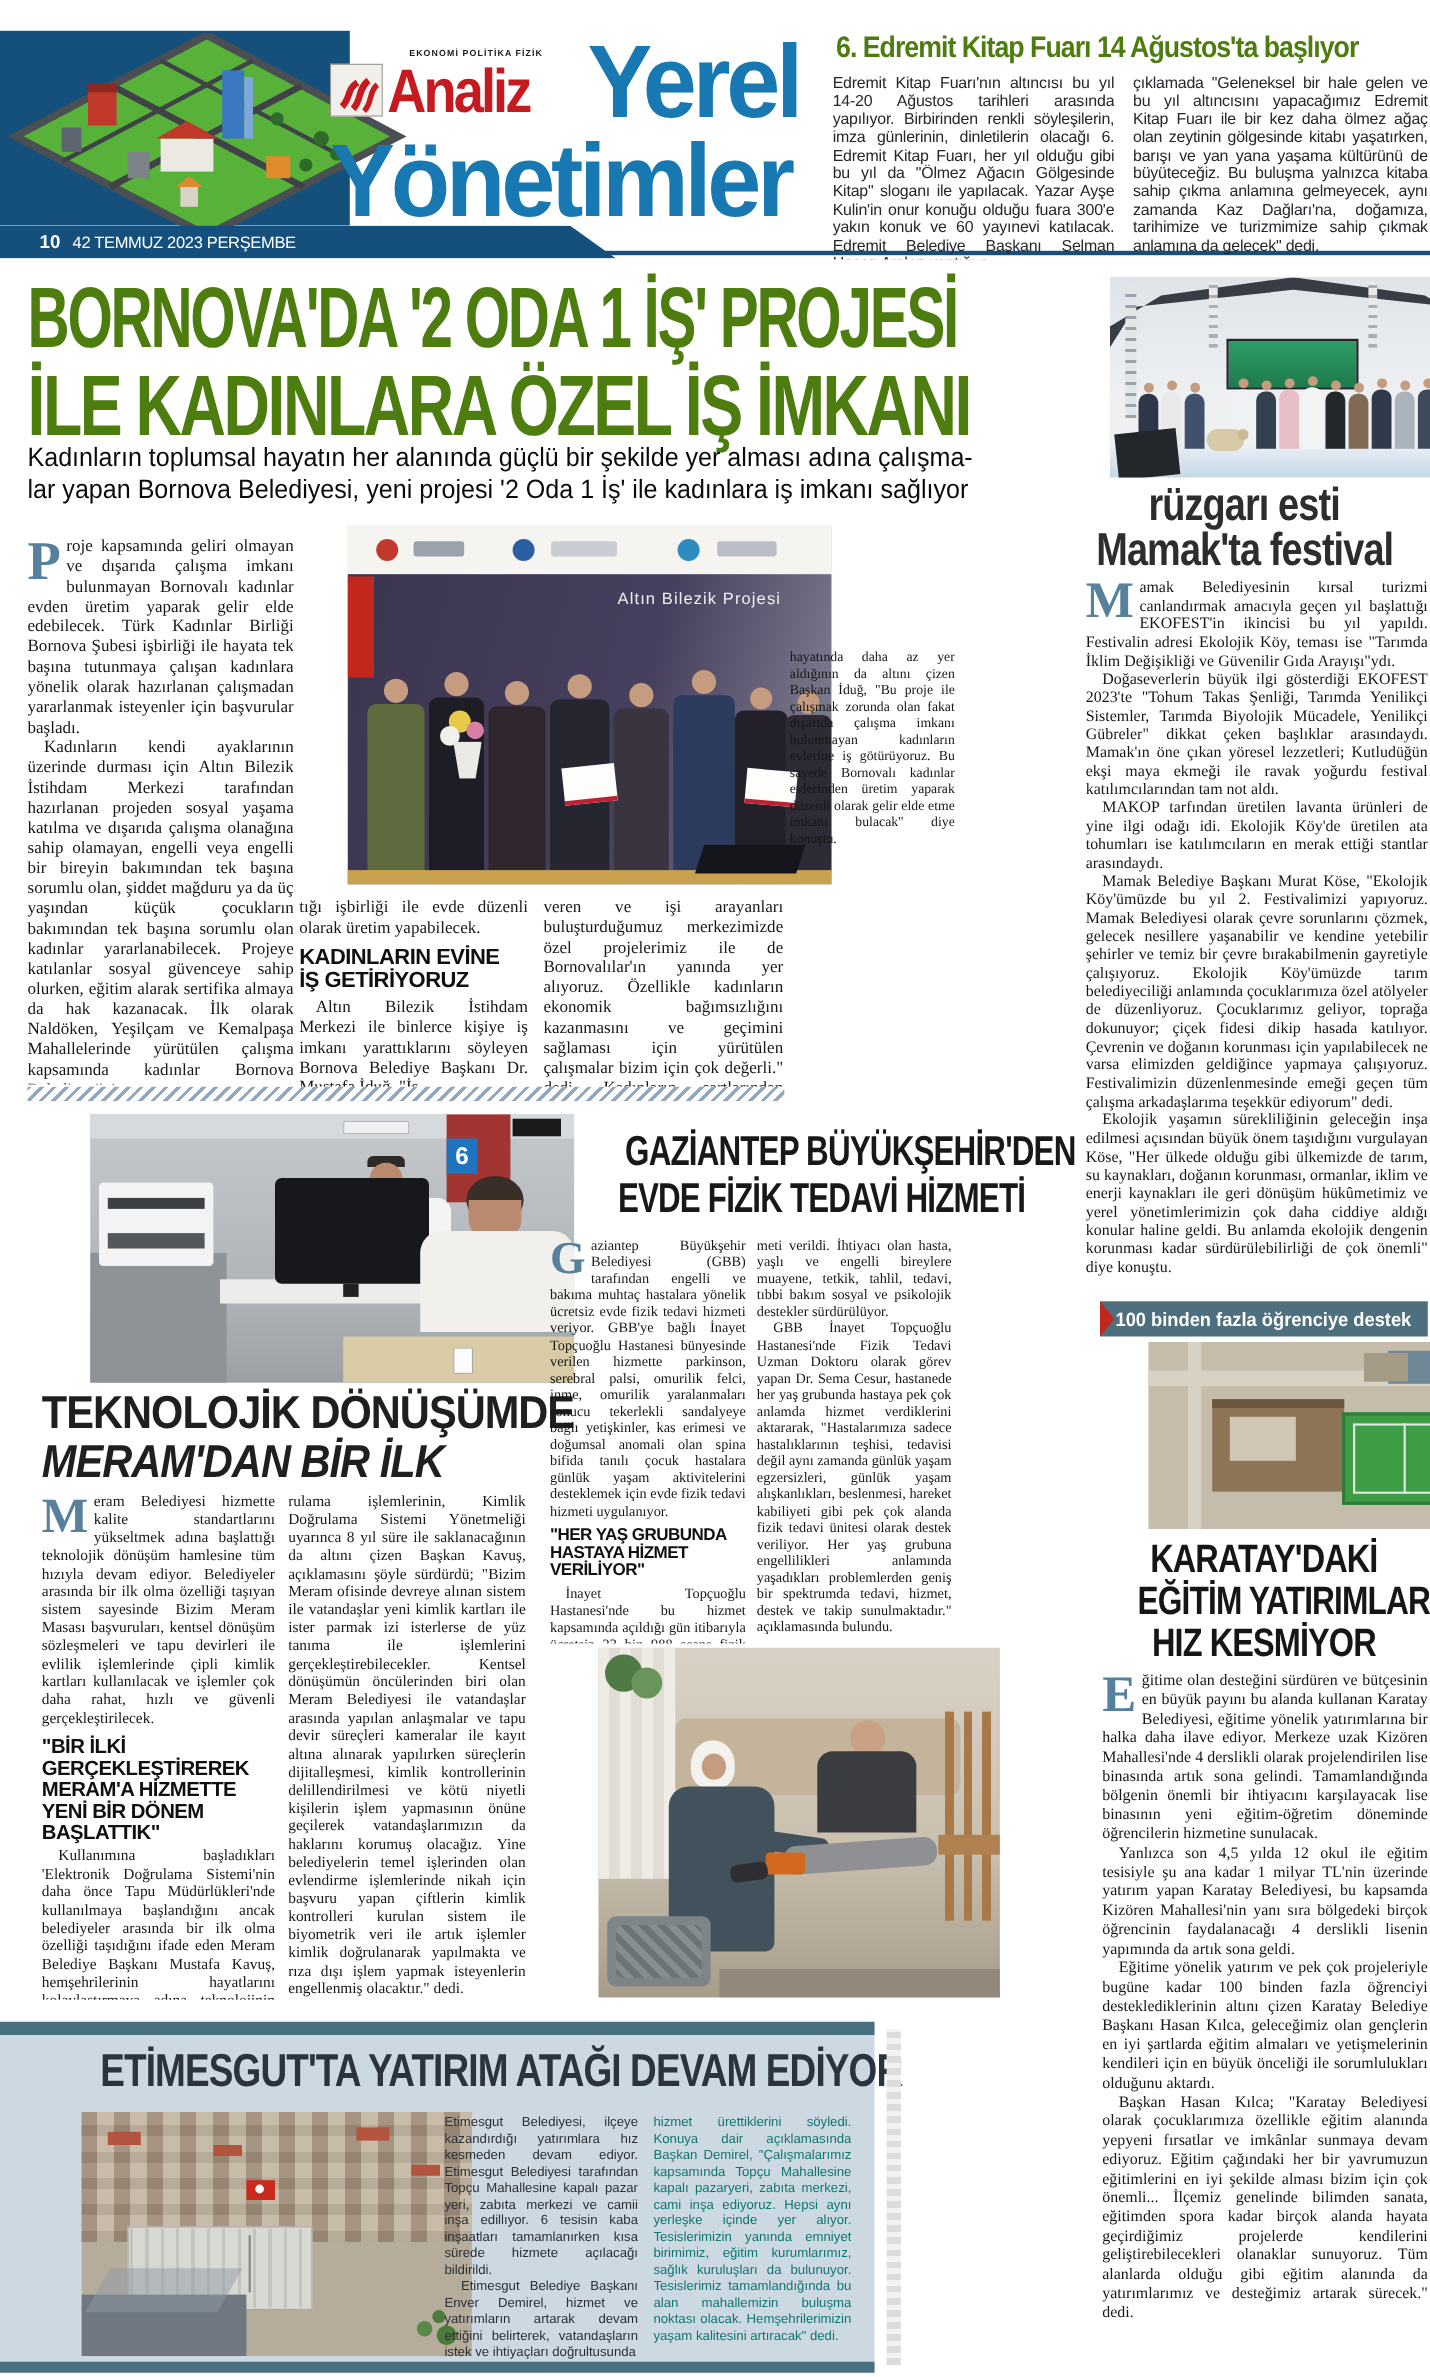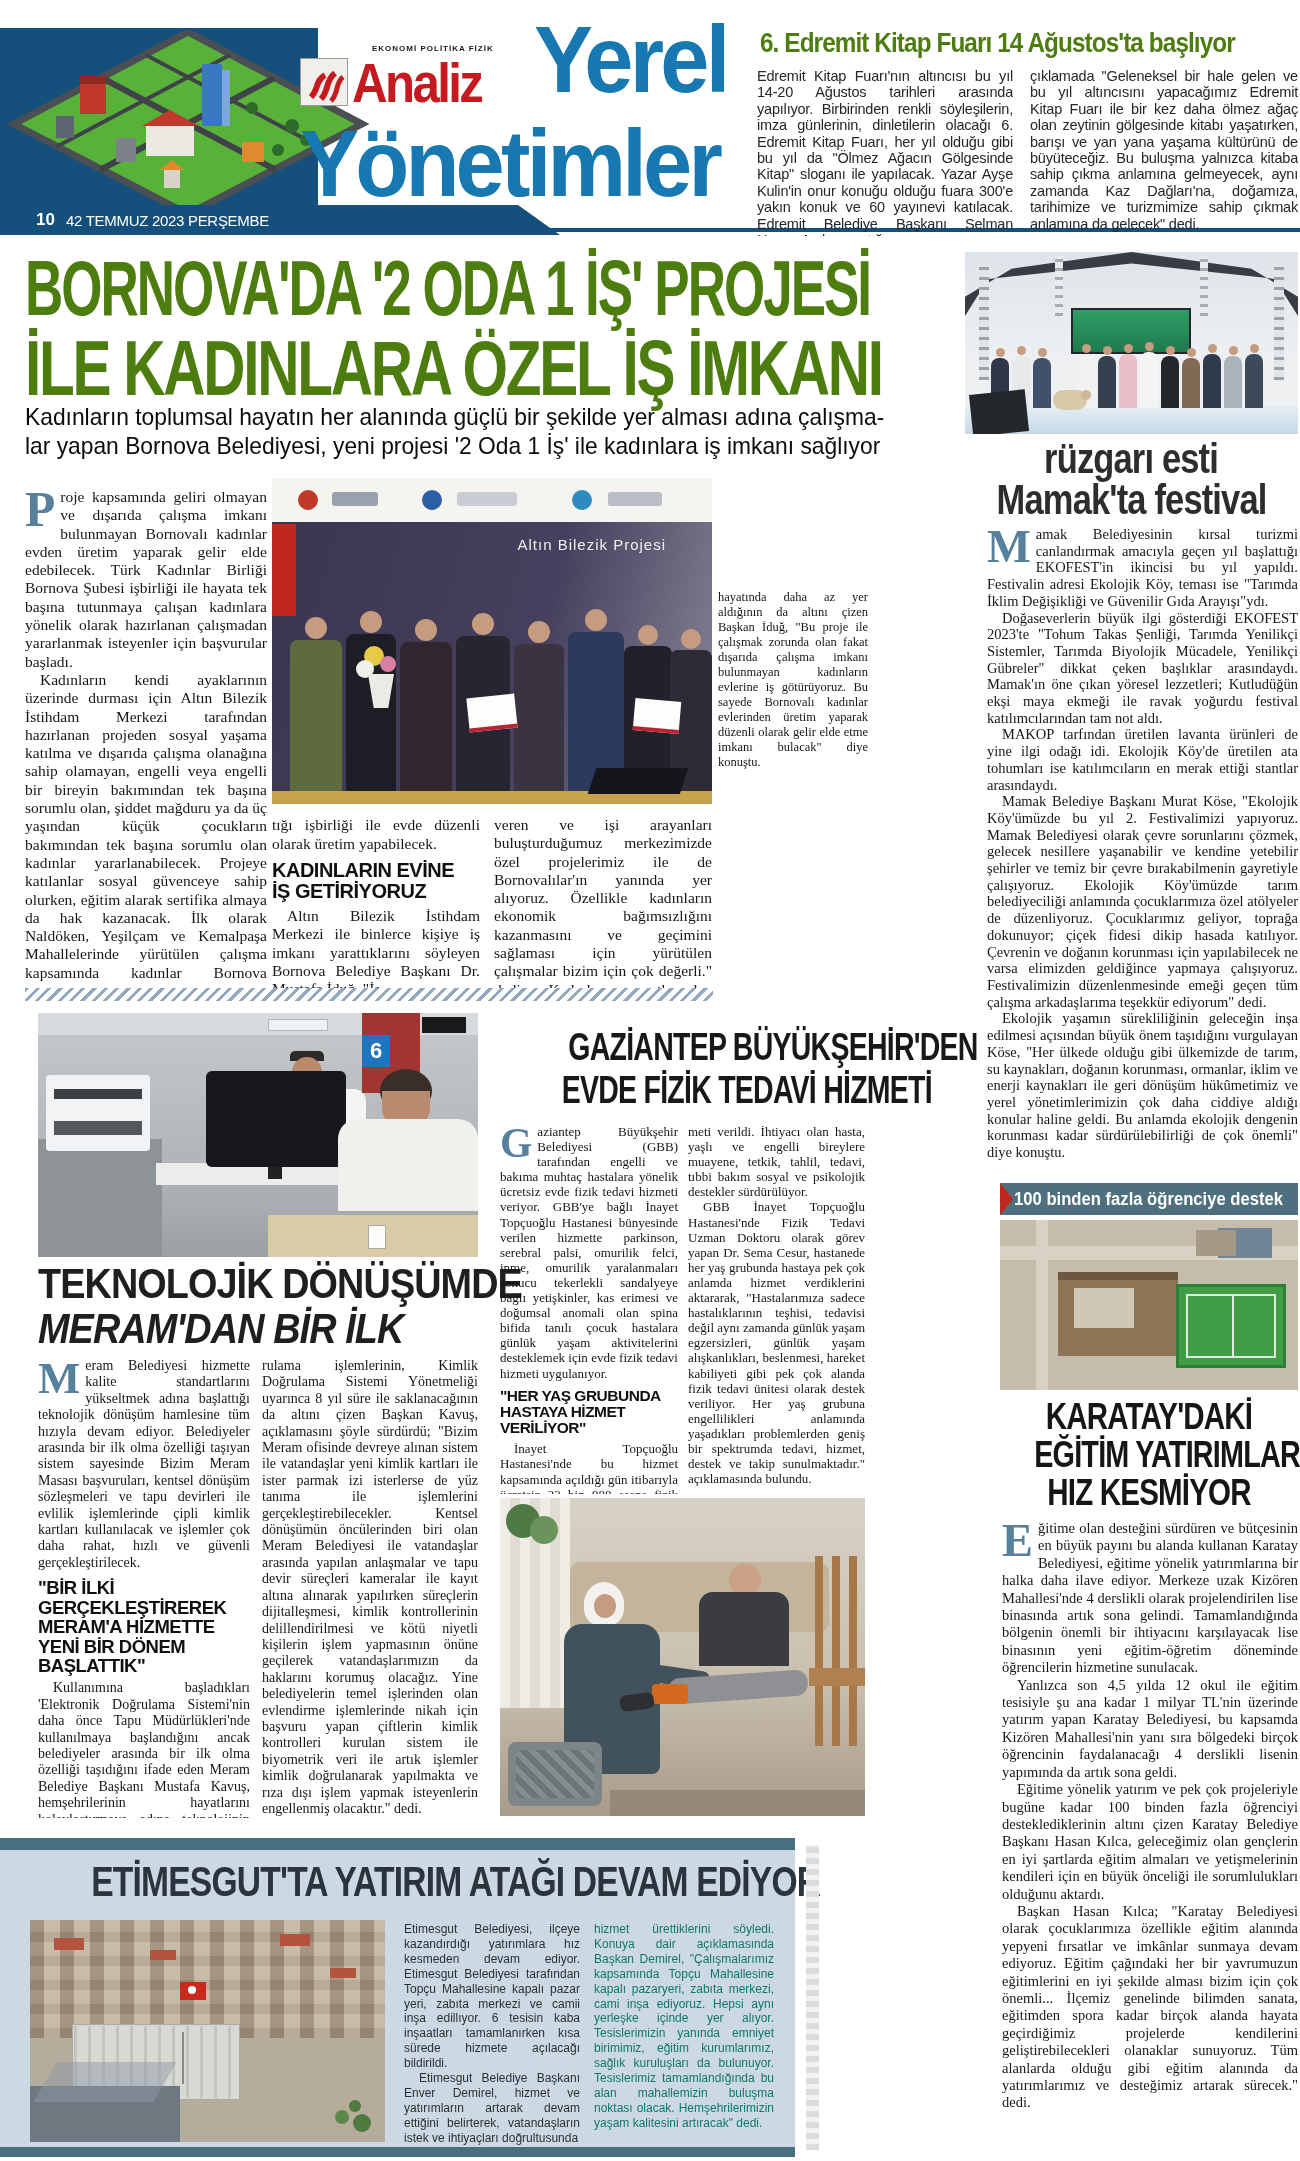--- a/index.html
+++ b/index.html
@@ -13,21 +13,21 @@
   .serifcol p:first-child, .sanscol p:first-child { text-indent:0; }
   .dropcap > p:first-child::first-letter {
       float:left; font-family:"Liberation Serif",serif; font-weight:bold;
       color:#56809c; font-size:3.2em; line-height:.82; padding:2px 5px 0 0;
   }
   .subhead { font-family:"Liberation Sans",sans-serif; font-weight:bold; color:#101010;
       letter-spacing:-.5px; margin:7px 0 5px; line-height:1.05; }
   .sanscol { color:#25262b; text-align:justify; overflow:hidden; }
   .hatch { background:repeating-linear-gradient(135deg,#92a8bf 0 3px,#fff 3px 8px); }
   .headline { font-weight:bold; color:#4d7c0f; }
-  .photo { position:absolute; overflow:hidden; background:#ddd; }
+  .photo { position:absolute; overflow:hidden; background:#ddd;margin-left:44px; }
   .pf { position:absolute; }
   .pf .hd { border-radius:50%; background:#c59c7f; margin:0 auto 1px; }
   .pf .bd { border-radius:8px 8px 0 0; }
   .badge { background:#4e6f7e; color:#fff; font-weight:bold; text-align:center; position:relative; }
   .badge .wedge { position:absolute; left:0; top:0; width:0; height:0;
       border-top:16px solid transparent; border-bottom:16px solid transparent; border-left:13px solid #c0271e; }
 </style>
 </head>
 <body>
 
@@ -68,21 +68,21 @@
       <path d="M10 38 C18 30 14 22 24 16" stroke="#c51a1f" stroke-width="6" fill="none"></path>
       <path d="M20 40 C28 32 24 22 34 14" stroke="#c51a1f" stroke-width="6" fill="none"></path>
       <path d="M30 42 C38 34 34 24 42 18" stroke="#c51a1f" stroke-width="5" fill="none"></path>
     </svg>
   </div>
 
   <div class="abs" style="left:352px;top:50px;font-size:56px;font-weight:bold;color:#c51a1f;letter-spacing:-3px;">
     <span class="cond" style="transform:scale(.88,1);">Analiz</span>
   </div>
 
-  <div class="abs" style="left:534px;top:6px;font-size:94px;font-weight:bold;color:#1878b2;letter-spacing:-4px;">
+  <div class="abs" style="left:534px;top:20px;font-size:94px;font-weight:bold;color:#1878b2;letter-spacing:-4px;">
     <span class="cond" style="transform:scale(.94,1);">Yerel</span>
   </div>
   <div class="abs" style="left:300px;top:110px;font-size:94px;font-weight:bold;color:#1878b2;letter-spacing:-4px;">
     <span class="cond" style="transform:scale(.94,1);">Yönetimler</span>
   </div>
 
   <div class="abs" style="left:0;top:205px;width:560px;height:30px;background:#15507c;
               clip-path:polygon(0 0,518px 0,560px 100%,0 100%);color:#fff;">
     <span style="position:absolute;left:36px;top:5px;font-size:17px;font-weight:bold;">10</span>
     <span style="position:absolute;left:66px;top:7px;font-size:15px;letter-spacing:-.3px;">42 TEMMUZ 2023 PERŞEMBE</span>

